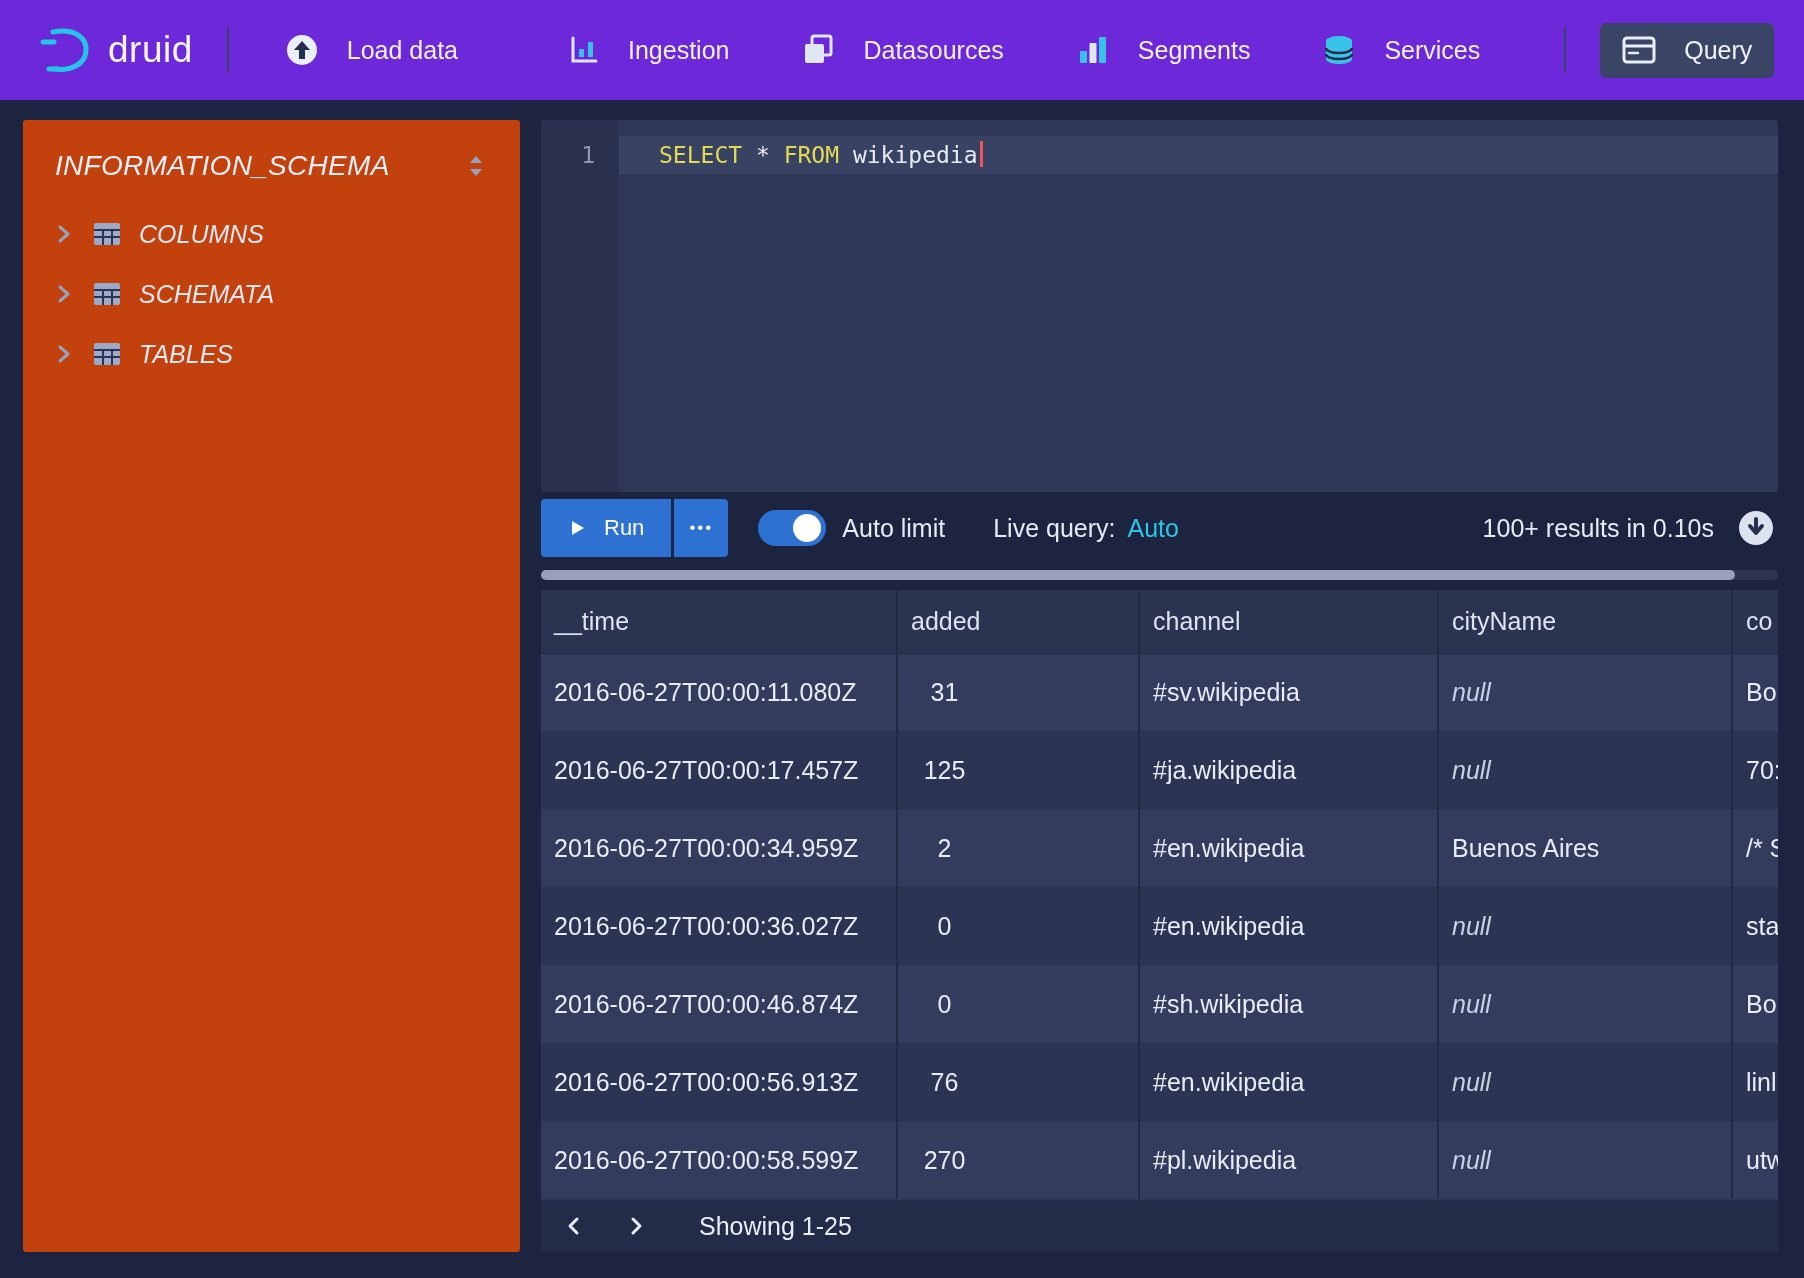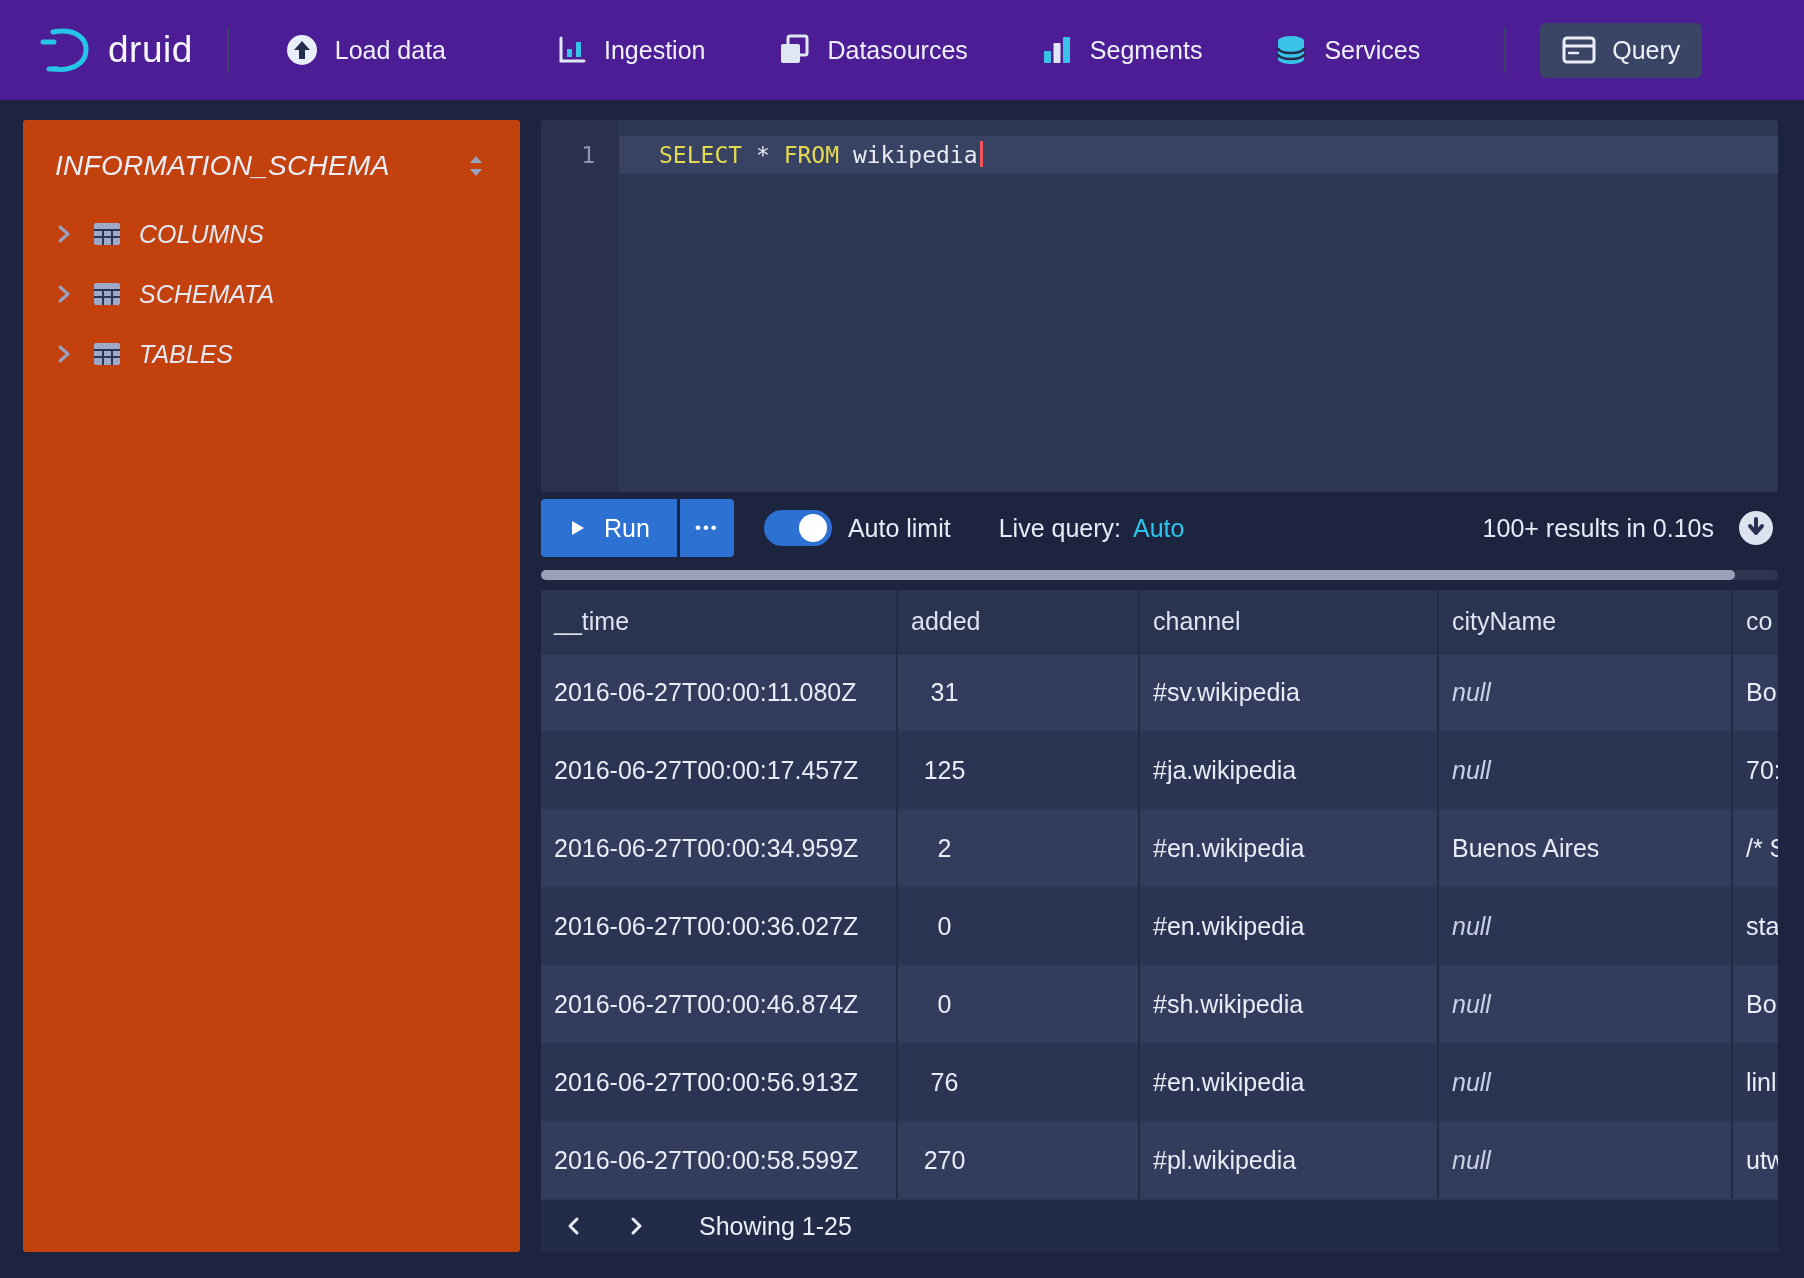--- a/index.html
+++ b/index.html
@@ -8,29 +8,29 @@
     background: #1d2440;
     font-family: "Liberation Sans", sans-serif;
     color: #e7ebf5;
     position: relative;
     overflow: hidden;
   }
 
   
   .nav {
     position: absolute; top: 0; left: 0; right: 0; height: 100px;
-    background: #4c1d95;
+    background: #6d28d9;
     display: flex; align-items: center;
     padding-left: 40px;
   }
   .brand { display: flex; align-items: center; gap: 16px; }
   .brand-text { font-size: 37px; font-weight: 500; color: #f4f6fb; letter-spacing: .5px; }
   .vsep { width: 2px; height: 46px; background: #39436a; margin: 0 34px; flex: none; }
   .nav-item {
-    display: flex; align-items: center; gap: 16px;
+    display: flex; align-items: center; gap: 28px;
     font-size: 25px; color: #eef1f9;
     padding: 13px 22px; border-radius: 6px; margin-right: 28px;
     cursor: pointer; white-space: nowrap;
   }
   .nav-item.first { margin-right: 66px; }
   .nav-item.active { background: #3a4566; margin-right: 0; }
   .nav-icon { display: flex; flex: none; }
 
   
   .sidebar {
@@ -60,21 +60,21 @@
   .kw { color: var(--kw, #e4da51); }
   .plain { color: #e9ecf5; }
   .cursor { display: inline-block; width: 3px; height: 26px; background: var(--cursor, #f2555c); vertical-align: -4px; margin-left: 2px; }
 
   
   .toolbar { position: absolute; left: 541px; top: 499px; width: 1237px; height: 58px; display: flex; align-items: center; }
   .btn-run {
     display: flex; align-items: center; gap: 18px;
     height: 58px; padding: 0 27px;
     background: var(--accent, #2d72d2); border: none; border-radius: 4px 0 0 4px;
-    color: #fff; font-size: 25px; font-family: inherit; cursor: pointer;
+    color: #fff; font-size: 22px; font-family: inherit; cursor: pointer;
   }
   .btn-more {
     height: 58px; width: 54px; margin-left: 3px;
     background: var(--accent, #2d72d2); border: none; border-radius: 0 4px 4px 0;
     color: #fff; font-size: 17px; letter-spacing: 2px; cursor: pointer; font-family: inherit;
   }
   .switch { width: 68px; height: 36px; border-radius: 18px; background: var(--accent, #2d72d2); position: relative; margin-left: 30px; cursor: pointer; flex: none; }
   .switch .knob { position: absolute; top: 4px; right: 5px; width: 28px; height: 28px; border-radius: 50%; background: #fff; }
   .lbl { font-size: 25px; margin-left: 16px; white-space: nowrap; }
   .lq { margin-left: 48px; }

